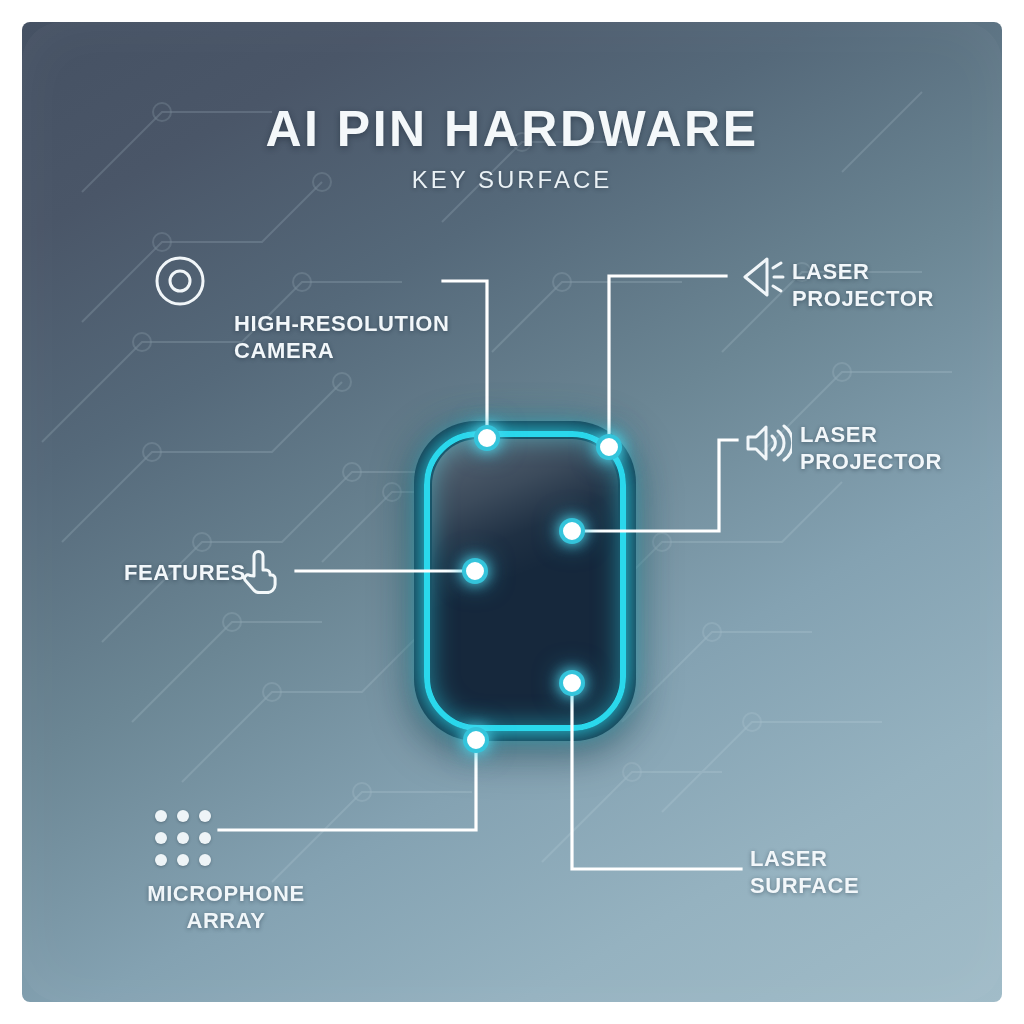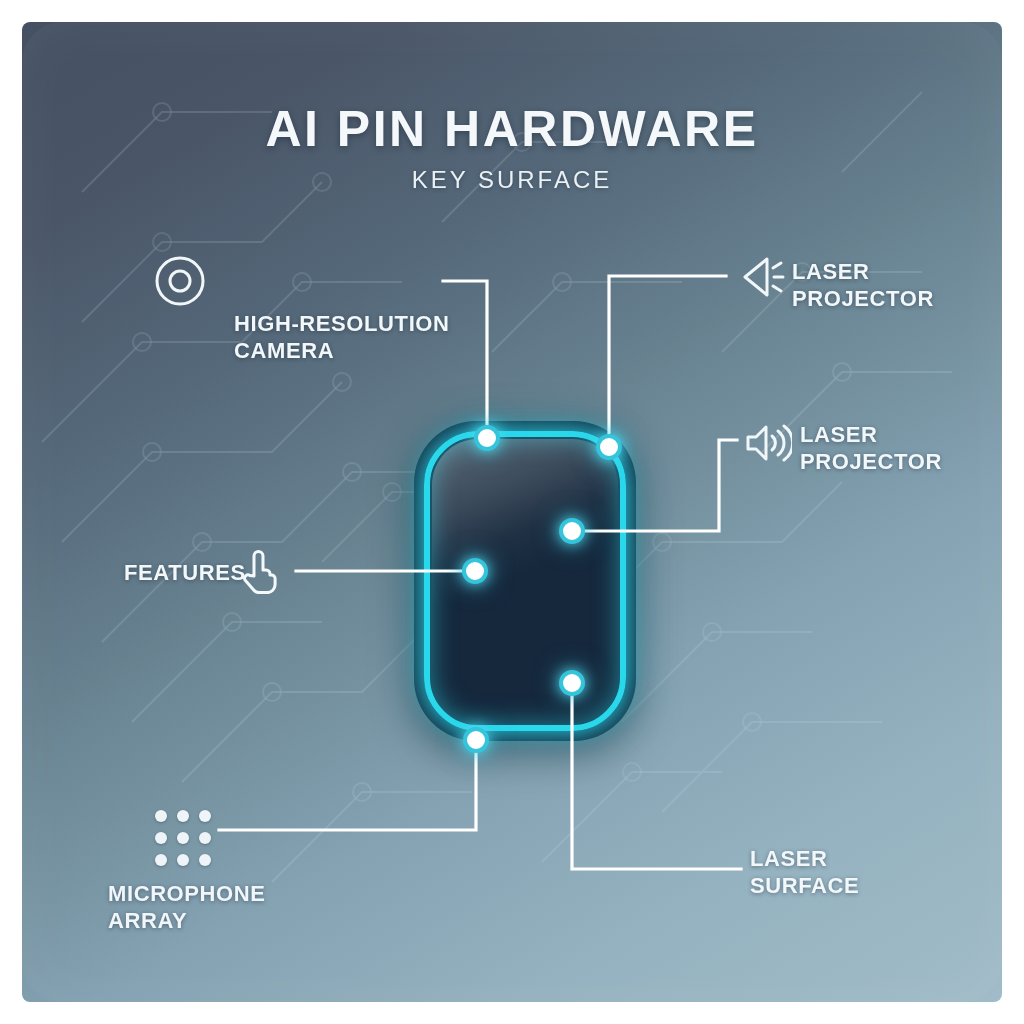--- a/index.html
+++ b/index.html
@@ -247,16 +247,16 @@
     <i></i>
       <i></i>
       <i></i>
       <i></i>
       <i></i>
       <i></i>
       <i></i>
       <i></i>
       <i></i>
   </div>
-  <div class="label soft" style="left:108px;top:880px;width:260px;text-align:left;">MICROPHONE
+  <div class="label soft" style="left:96px;top:880px;width:260px;text-align:center;">MICROPHONE
 ARRAY</div>
 
 </div>
 
 </body></html>

